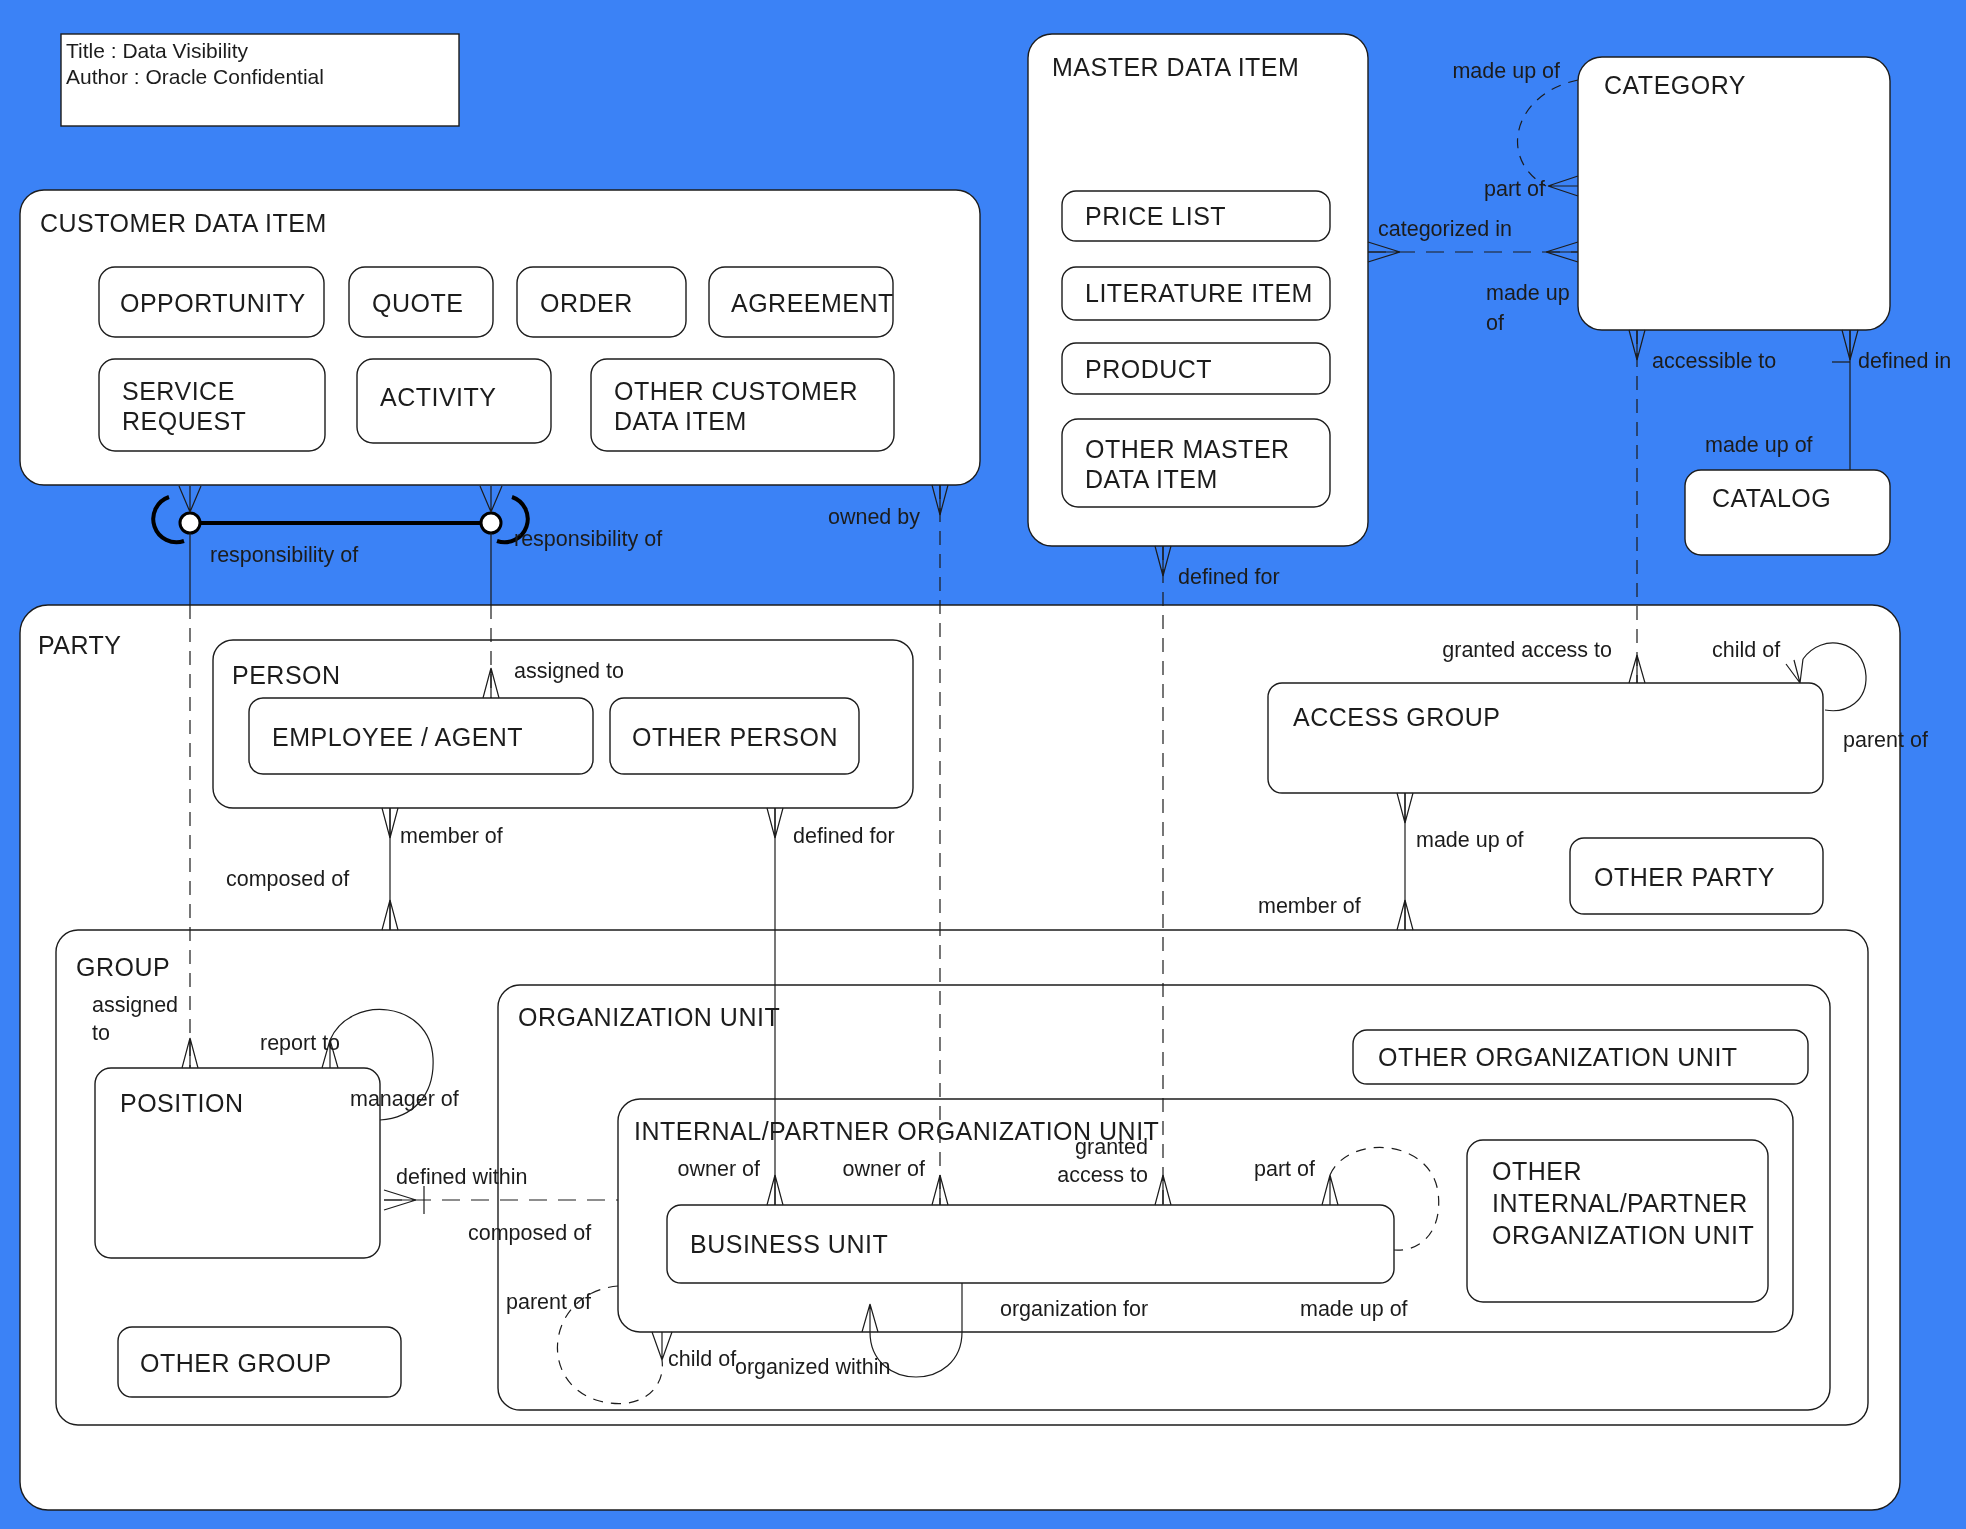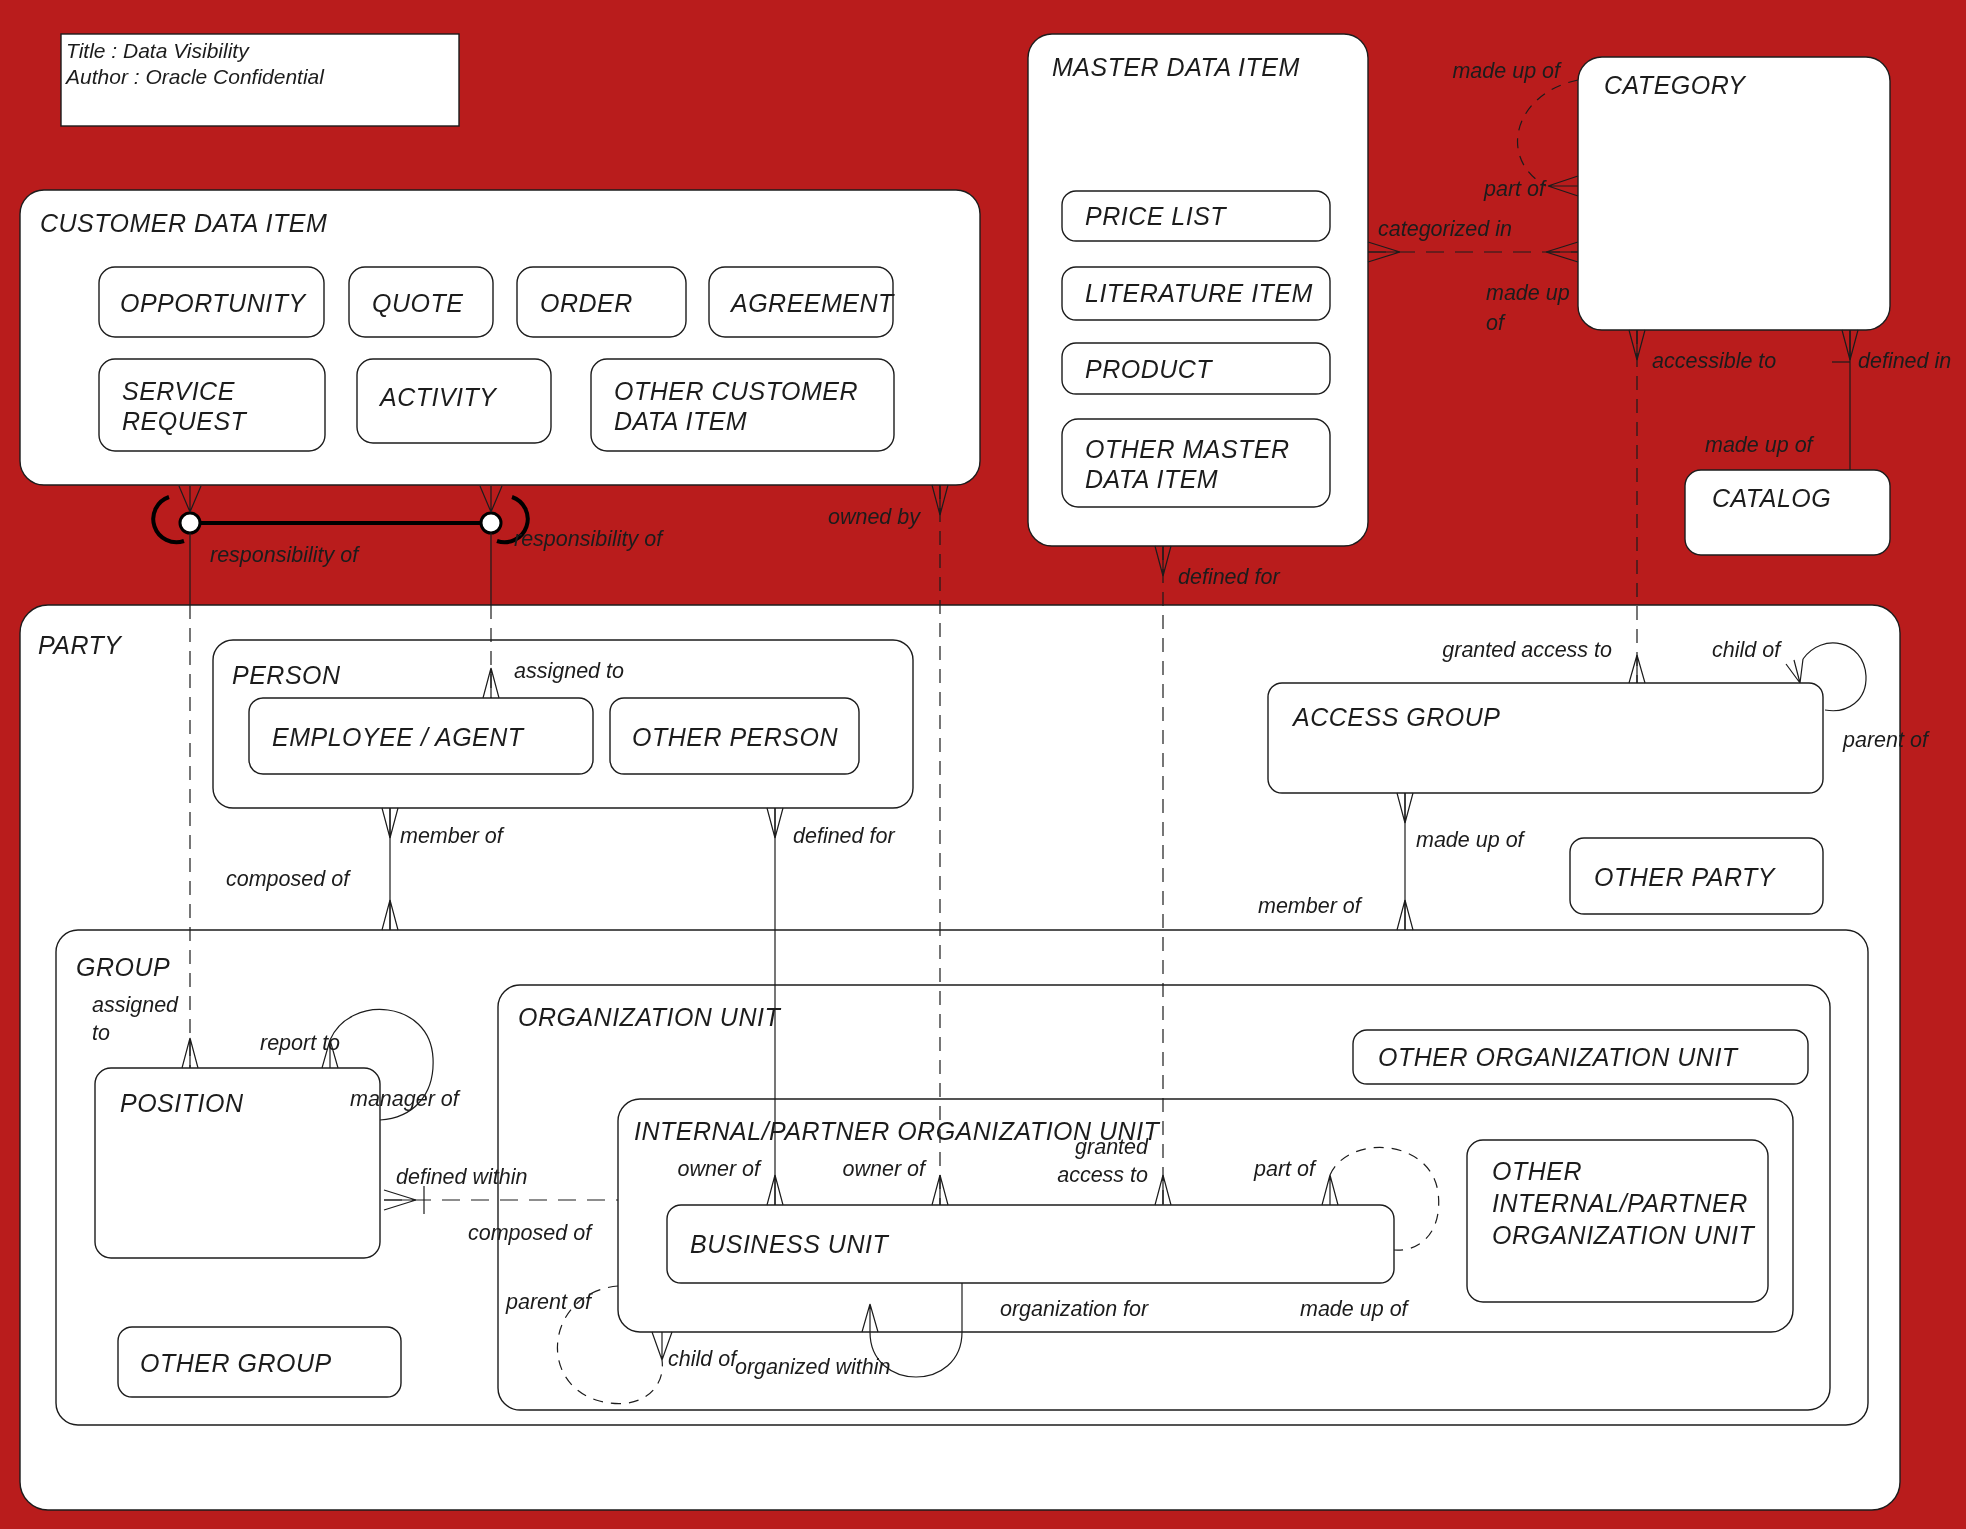--- a/index.html
+++ b/index.html
@@ -1,16 +1,16 @@
 <!DOCTYPE html>
 <html><head>
 <meta charset="utf-8">
 <style>
   html,body{margin:0;padding:0;background:#ffffff;}
-  .stage{width:1966px;height:1529px;position:relative;background:#b91c1c;font-style:italic;}
+  .stage{width:1966px;height:1529px;position:relative;background:#3b82f6;}
   svg text{font-family:"Liberation Sans","DejaVu Sans",sans-serif;fill:#1c1c1c;}
   .ent{font-size:25px;letter-spacing:0.5px;}
   .rel{font-size:21.5px;}
   .ttl{font-size:21px;}
   .box{fill:#ffffff;stroke:#1c1c1c;stroke-width:1.4;}
   .sq{fill:#ffffff;stroke:#1c1c1c;stroke-width:1.4;}
   .thin{fill:none;stroke:#1c1c1c;stroke-width:1.2;}
   .thick{fill:none;stroke:#000;stroke-width:4;}
   .thickc{fill:#fff;stroke:#000;stroke-width:3;}
   .dash{stroke-dasharray:14 9;}

